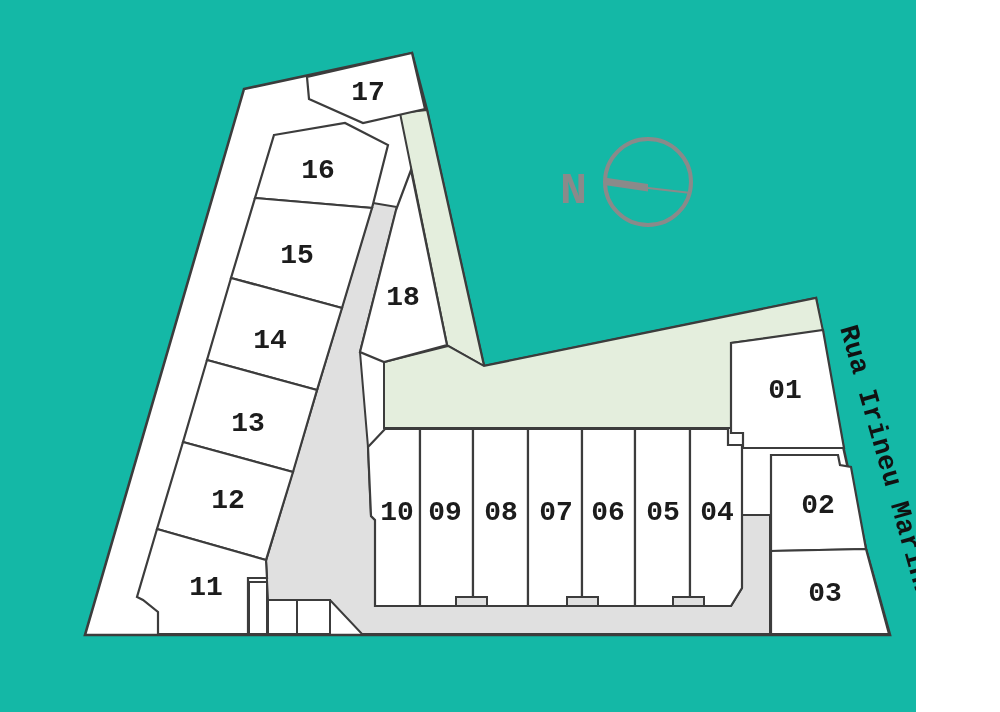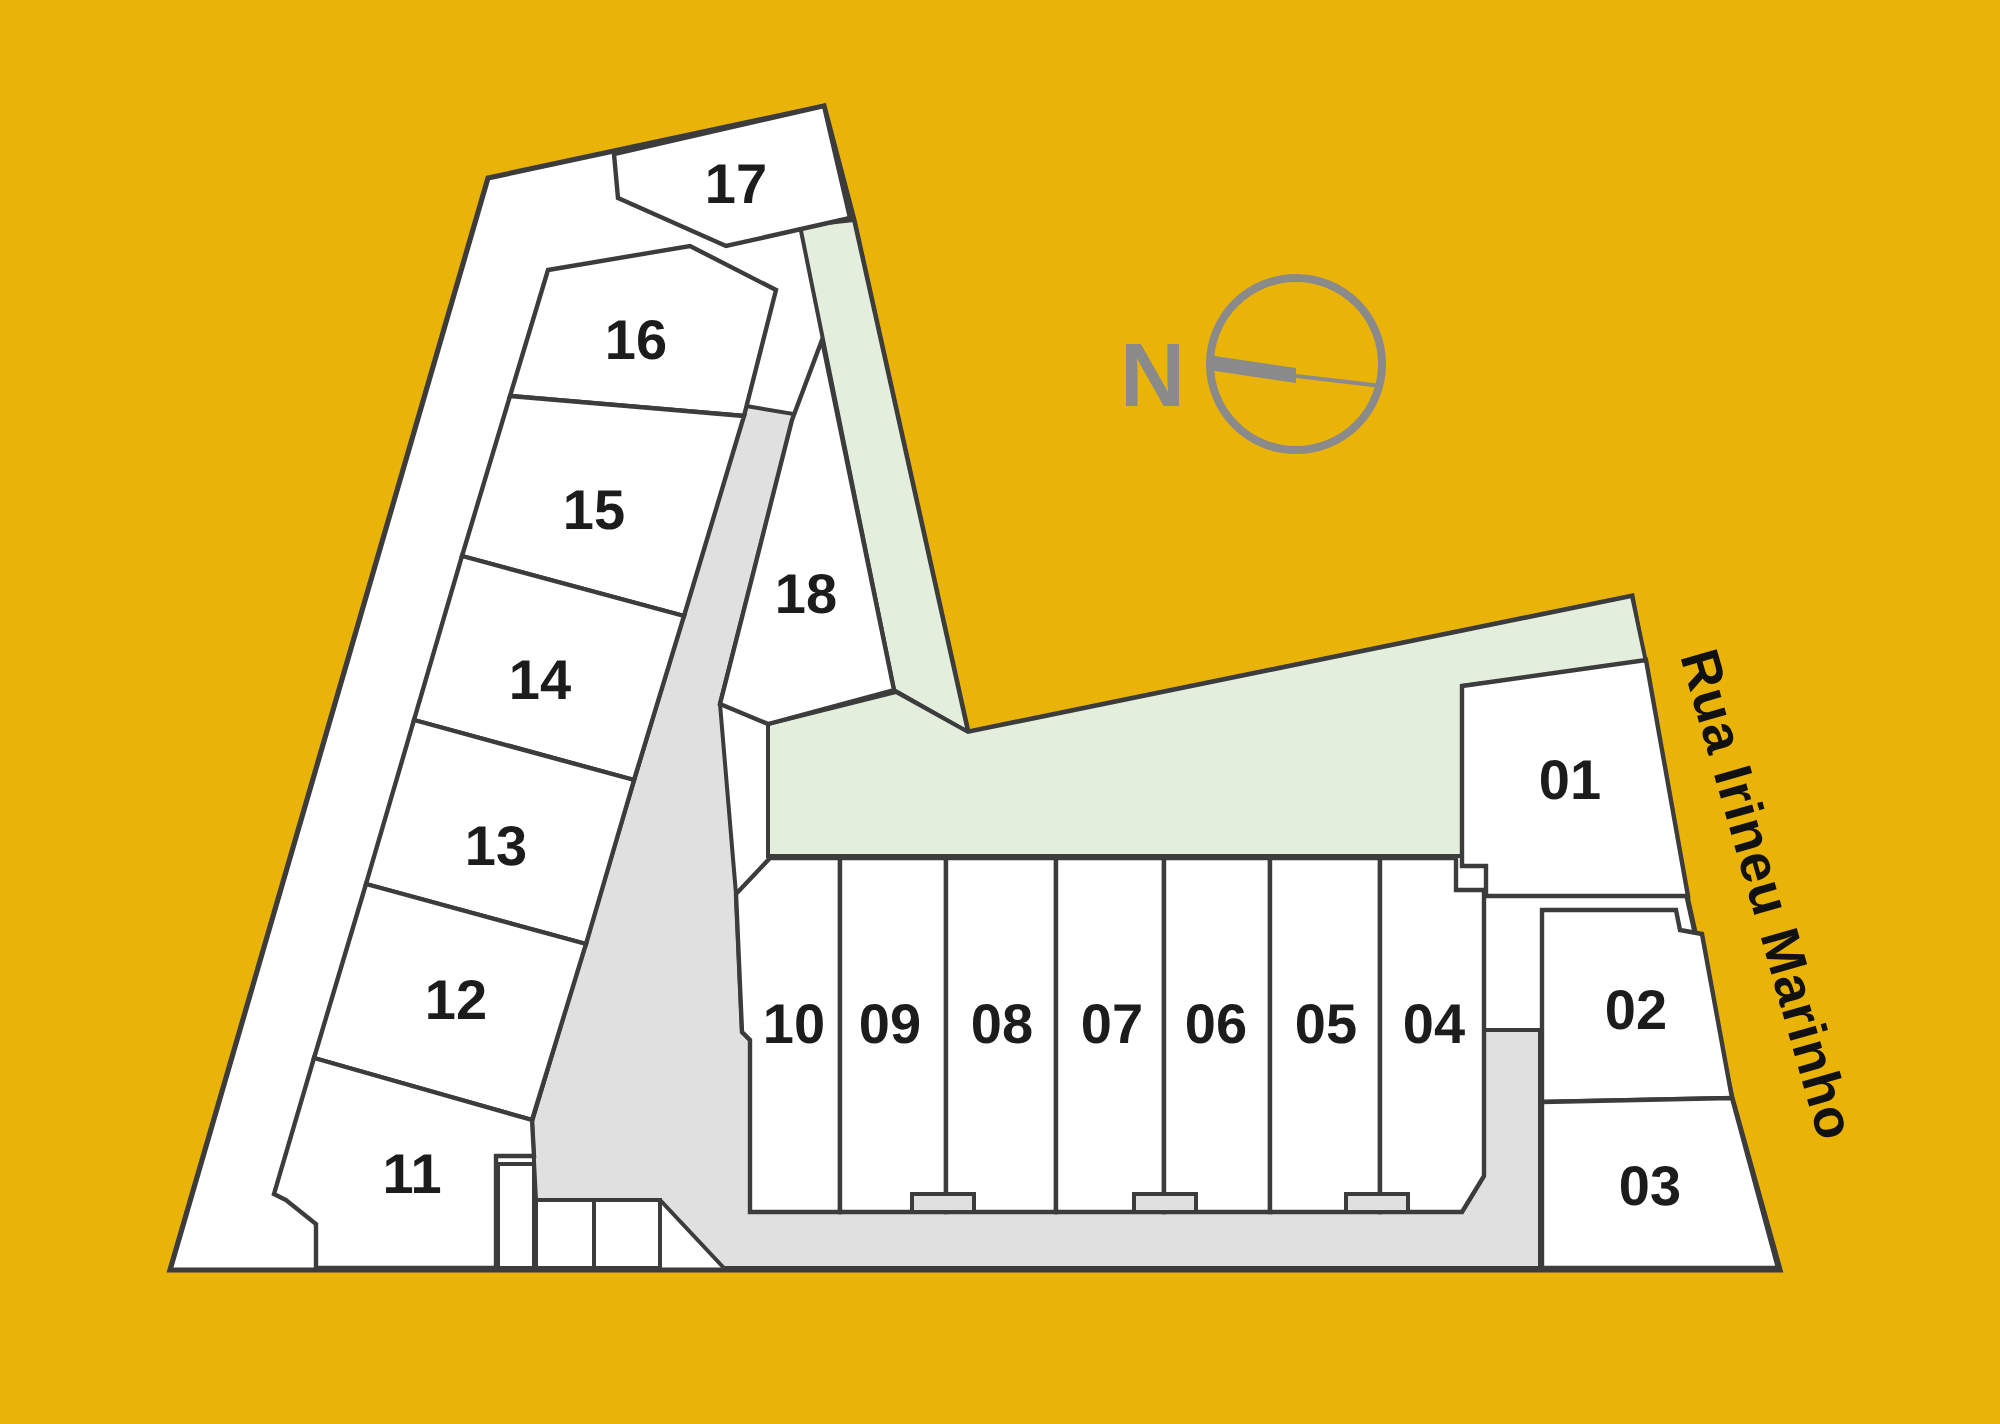--- a/index.html
+++ b/index.html
@@ -1,17 +1,17 @@
 <!DOCTYPE html>
 <html><head>
 <meta charset="utf-8">
 <style>
   html,body{margin:0;padding:0;background:#ffffff;}
-  .stage{position:relative;width:1000px;height:712px;background:#eab308;overflow:hidden;
-         font-family:Liberation Sans, sans-serif;}
+  .stage{position:relative;width:916px;height:712px;background:#14b8a6;overflow:hidden;
+         font-family:Liberation Mono, monospace;}
   svg{display:block;}
   .lot{fill:#ffffff;stroke:#3c3c3c;stroke-width:2.2;stroke-linejoin:miter;}
   .site{fill:#ffffff;stroke:#3c3c3c;stroke-width:2.6;stroke-linejoin:miter;}
   .green{fill:#e4eedd;stroke:#3c3c3c;stroke-width:2;stroke-linejoin:miter;}
   .road{fill:#e0e0e0;stroke:#3c3c3c;stroke-width:2;stroke-linejoin:miter;}
   .whitebox{fill:#ffffff;stroke:#3c3c3c;stroke-width:2;}
   .lot-label{fill:#1c1c1c;font-weight:700;font-size:28px;text-anchor:middle;}
   .street-label{fill:#111111;font-weight:700;font-size:27px;letter-spacing:0.5px;}
   .north-label{fill:#8a8a8a;font-weight:700;font-size:45px;}
   .compass-ring{fill:none;stroke:#8a8a8a;stroke-width:4;}

